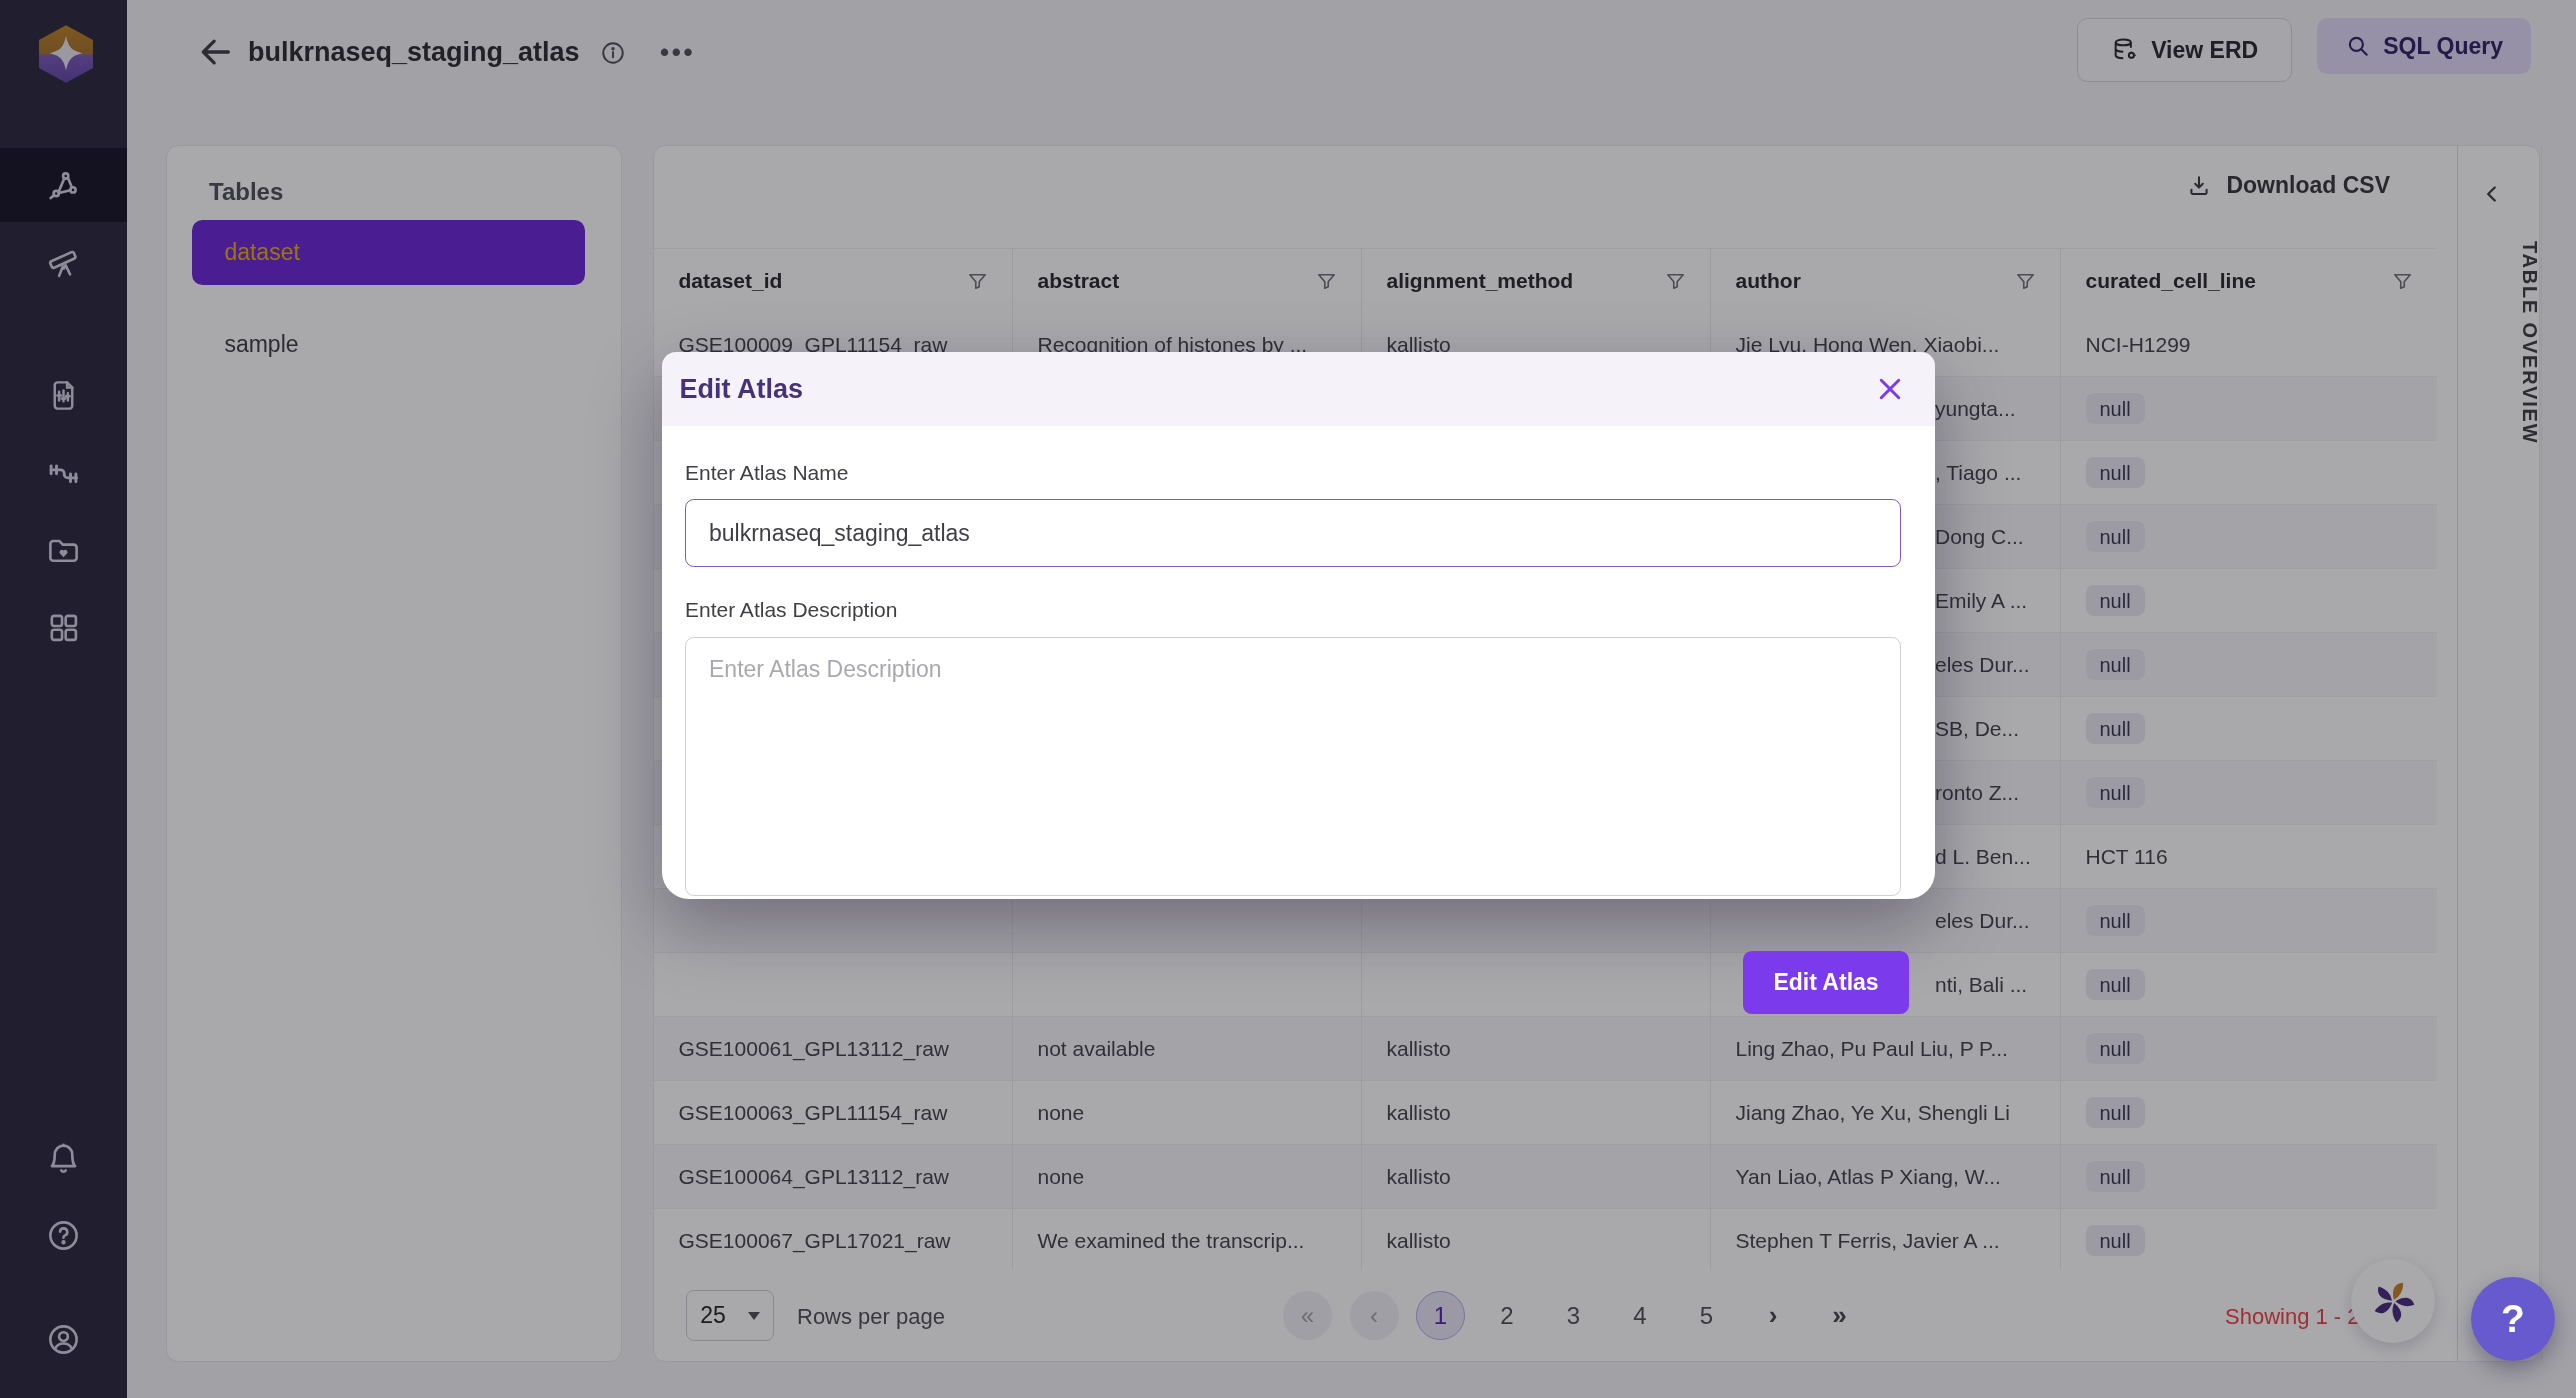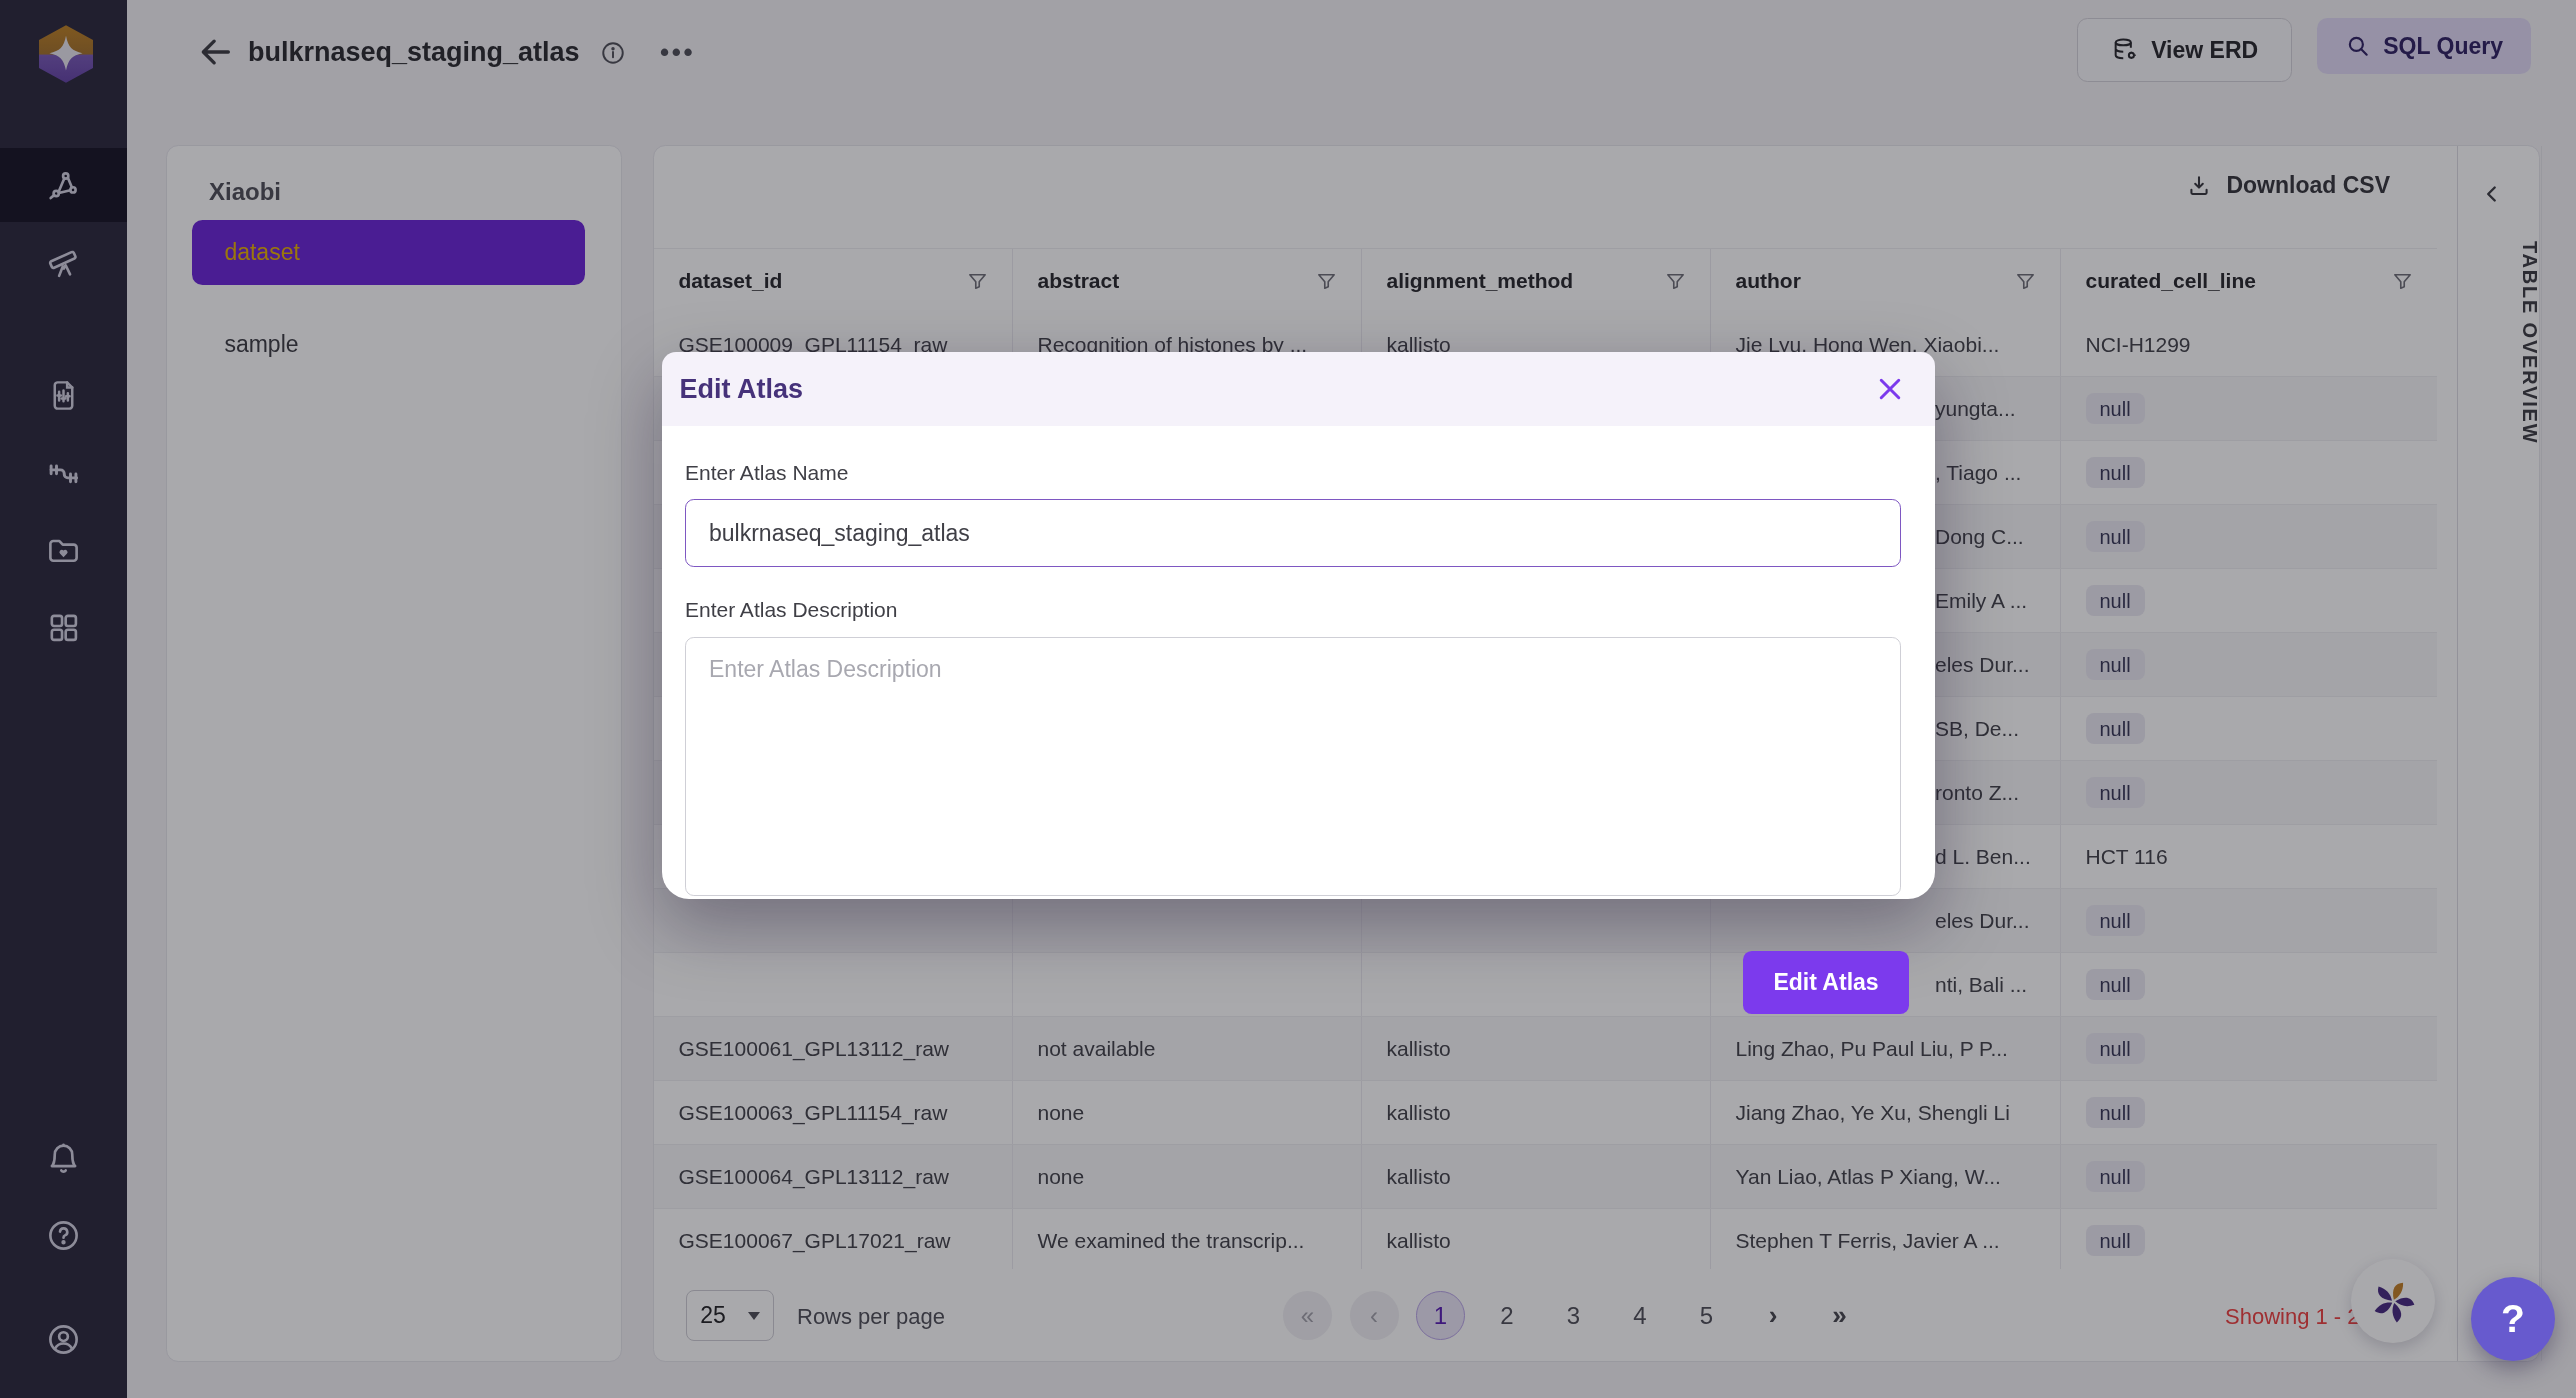--- a/index.html
+++ b/index.html
@@ -200,21 +200,21 @@
   <div class="abs btn btn-sql">
     <svg width="26" height="26" viewBox="0 0 24 24" fill="none" stroke="currentColor" stroke-width="2" stroke-linecap="round">
       <circle cx="10.5" cy="10.5" r="6"></circle>
         <path d="M15 15 L20 20"></path>
     </svg>
     <span>SQL Query</span>
   </div>
 </div>
 
 <div class="abs card tables-card">
-  <div class="abs tables-title">Xiaobi</div>
+  <div class="abs tables-title">Tables</div>
   <div class="abs tbl-item sel" style="top:74px;">
     <span>dataset</span>
   </div>
   <div class="abs tbl-item plain" style="top:166px;">
     <span>sample</span>
   </div>
 </div>
 
 <div class="abs card main-card">
   <div class="abs dl-csv">

